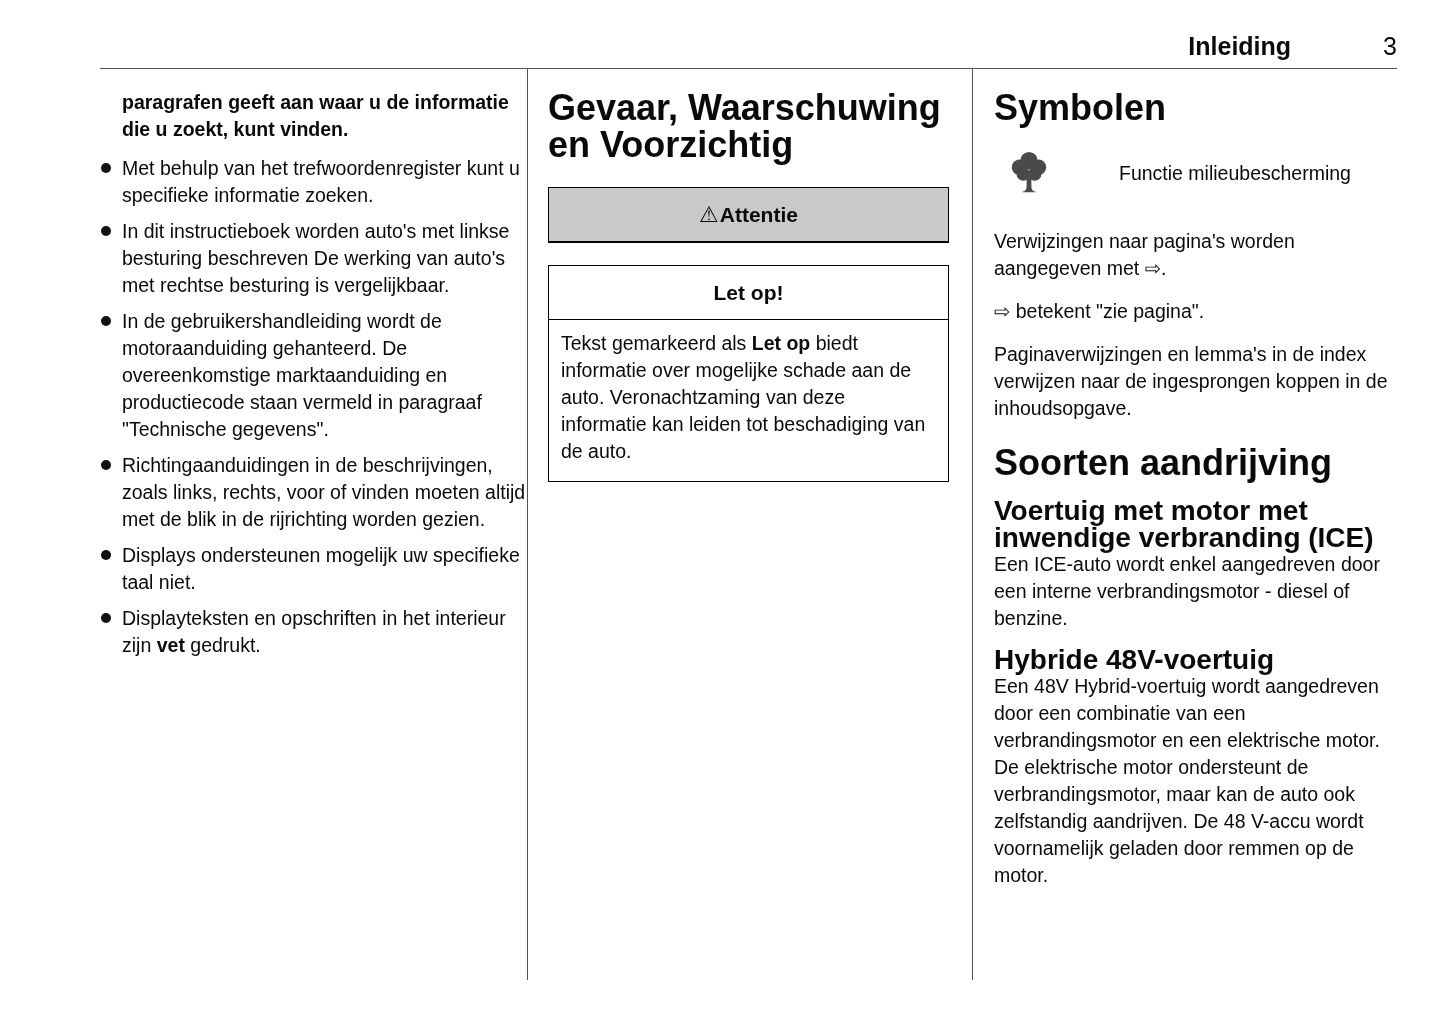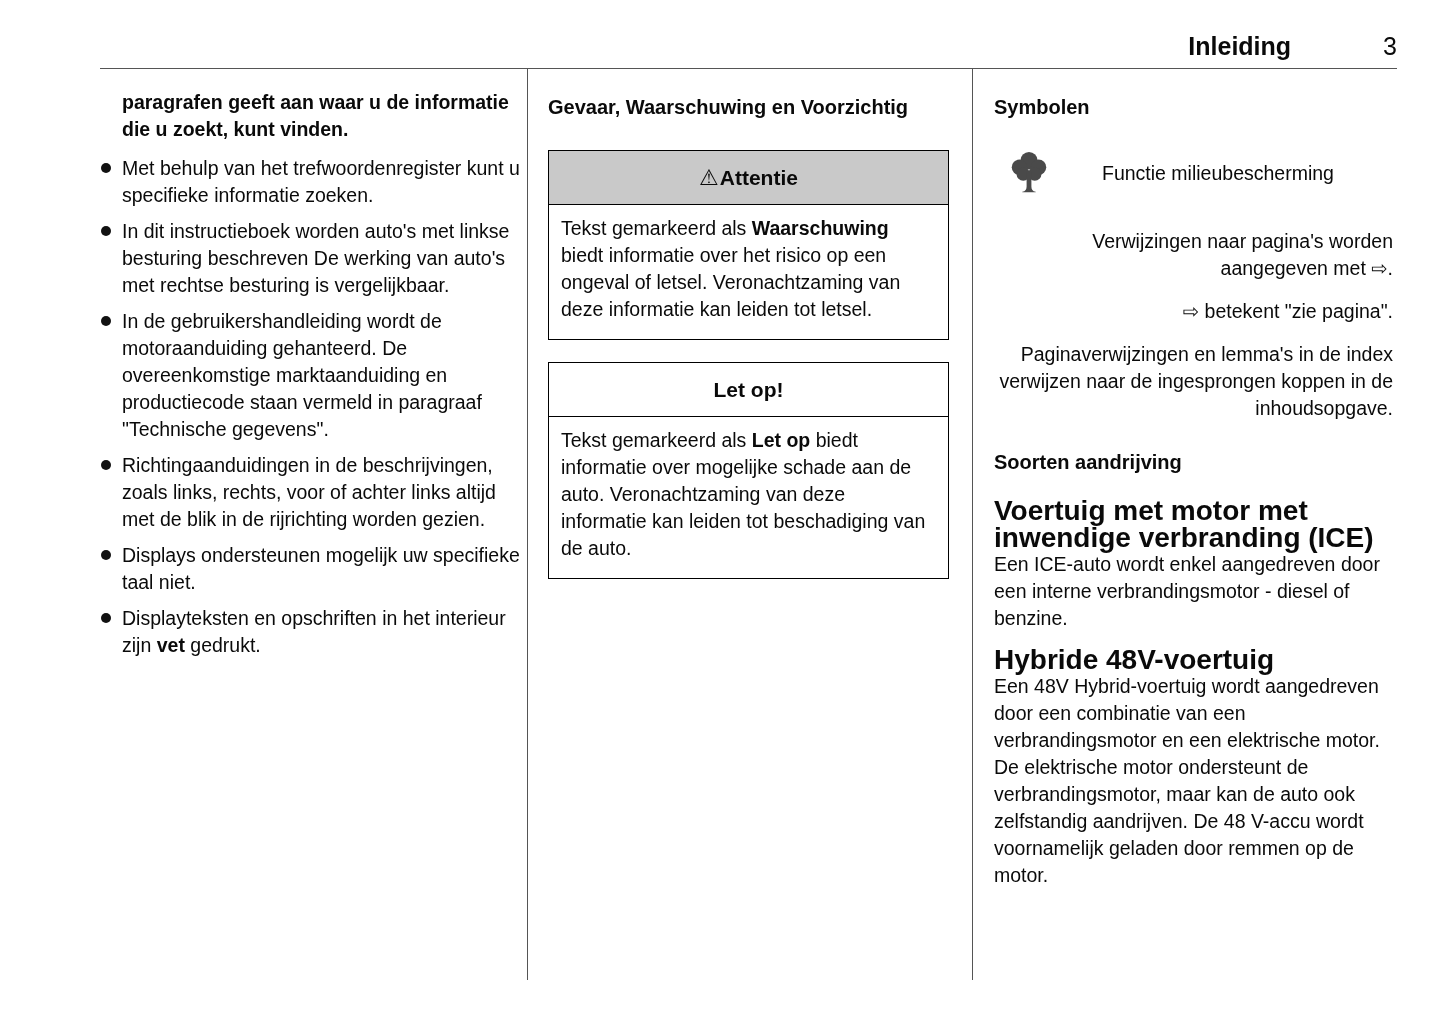--- a/index.html
+++ b/index.html
@@ -33,36 +33,36 @@
   
   .intro { margin-left:22px; margin-bottom:12px;font-weight:bold; }
   ul.bullets { list-style:none; }
   ul.bullets li { position:relative; padding-left:22px; margin-bottom:9px; }
   ul.bullets li::before {
     content:""; position:absolute; left:1px; top:8px;
     width:10px; height:10px; border-radius:50%; background:#111;
   }
 
   
-  .big-heading { font-size:20px; font-weight:bold; line-height:37px; margin-bottom:24px; }
+  .big-heading { font-size:36px; font-weight:bold; line-height:37px; margin-bottom:24px; }
   .alert-box { border:1.5px solid #000; margin-bottom:22px; background:#fff; }
   .alert-header {
     background:#c9c9c9; border-bottom:1.5px solid #000;
     text-align:center; font-weight:bold; font-size:21px;
     padding:13px 8px;
   }
   .alert-header.plain { background:#ffffff; }
   .alert-header .tri { font-weight:normal; font-size:22px; margin-right:1px; }
   .alert-body { padding:10px 12px 16px 12px; }
 
   
-  .eco-row { display:flex; align-items:center; margin:6px 0 32px 12px; }
+  .eco-row { display:flex; align-items:center; margin:6px 0 32px 12px;gap:17px; }
   .eco-row .icon { width:46px; height:46px; flex:0 0 auto; }
   .eco-row .label { margin-left:50px; }
-  .para { margin-bottom:16px;text-align:right; }
+  .para { margin-bottom:16px; }
   .para.last { margin-bottom:22px; }
   .sub-heading { font-weight:bold; font-size:28px; }
   .body-block { margin-bottom:14px; }
   .drivetrain-heading { margin-top:6px; margin-bottom:16px; }
 </style>
 </head>
 <body>
 
 <div class="page">
 
@@ -72,36 +72,33 @@
   </div>
 
   <div class="columns">
 
     <div class="col col1">
       <p class="intro">paragrafen geeft aan waar u de informatie die u zoekt, kunt vinden.</p>
       <ul class="bullets">
         <li><span>Met behulp van het trefwoordenregister kunt u specifieke informatie zoeken.</span><b></b><span></span></li>
         <li><span>In dit instructieboek worden auto's met linkse besturing beschreven De werking van auto's met rechtse besturing is vergelijkbaar.</span><b></b><span></span></li>
         <li><span>In de gebruikershandleiding wordt de motoraanduiding gehanteerd. De overeenkomstige marktaanduiding en productiecode staan vermeld in paragraaf "Technische gegevens".</span><b></b><span></span></li>
-        <li><span>Richtingaanduidingen in de beschrijvingen, zoals links, rechts, voor of achter links altijd met de blik in de rijrichting worden gezien.</span><b></b><span></span></li>
+        <li><span>Richtingaanduidingen in de beschrijvingen, zoals links, rechts, voor of vinden moeten altijd met de blik in de rijrichting worden gezien.</span><b></b><span></span></li>
         <li><span>Displays ondersteunen mogelijk uw specifieke taal niet.</span><b></b><span></span></li>
         <li><span>Displayteksten en opschriften in het interieur zijn </span><b>vet</b><span> gedrukt.</span></li>
       </ul>
     </div>
 
     <div class="col col2">
       <h1 class="big-heading">Gevaar, Waarschuwing en Voorzichtig</h1>
 
 
       <div class="alert-box">
         <div class="alert-header">
           <span class="tri">⚠</span><span>Attentie</span>
-        </div>
-        <div class="alert-body">
-          <span>Tekst gemarkeerd als </span><b>Waarschuwing</b><span> biedt informatie over het risico op een ongeval of letsel. Veronachtzaming van deze informatie kan leiden tot letsel.</span>
         </div>
       </div>
 
       <div class="alert-box">
         <div class="alert-header plain">
           <span>Let op!</span>
         </div>
         <div class="alert-body">
           <span>Tekst gemarkeerd als </span><b>Let op</b><span> biedt informatie over mogelijke schade aan de auto. Veronachtzaming van deze informatie kan leiden tot beschadiging van de auto.</span>
         </div>

